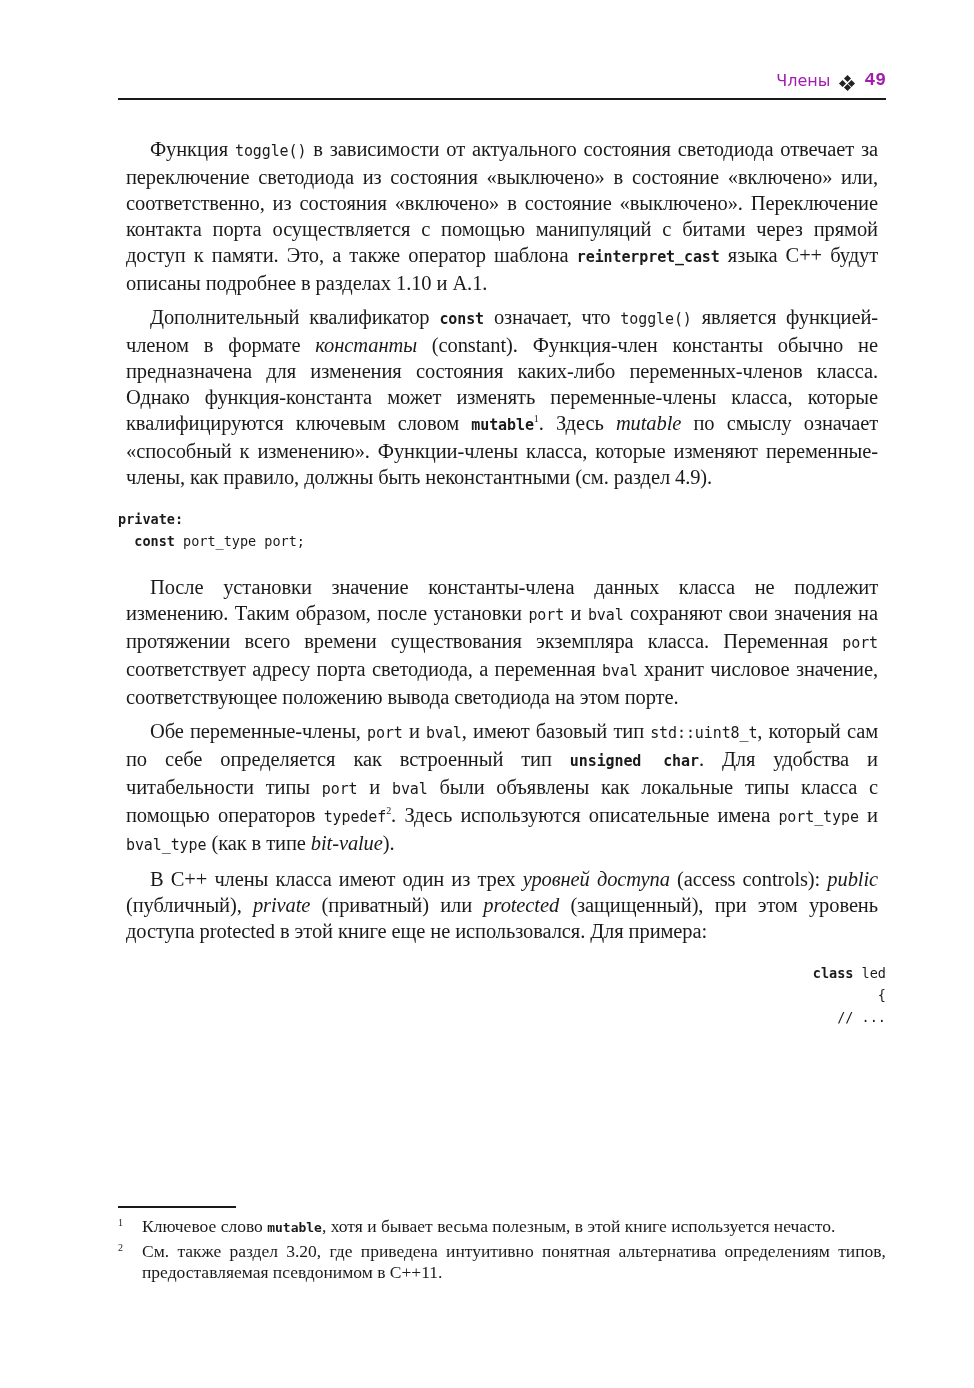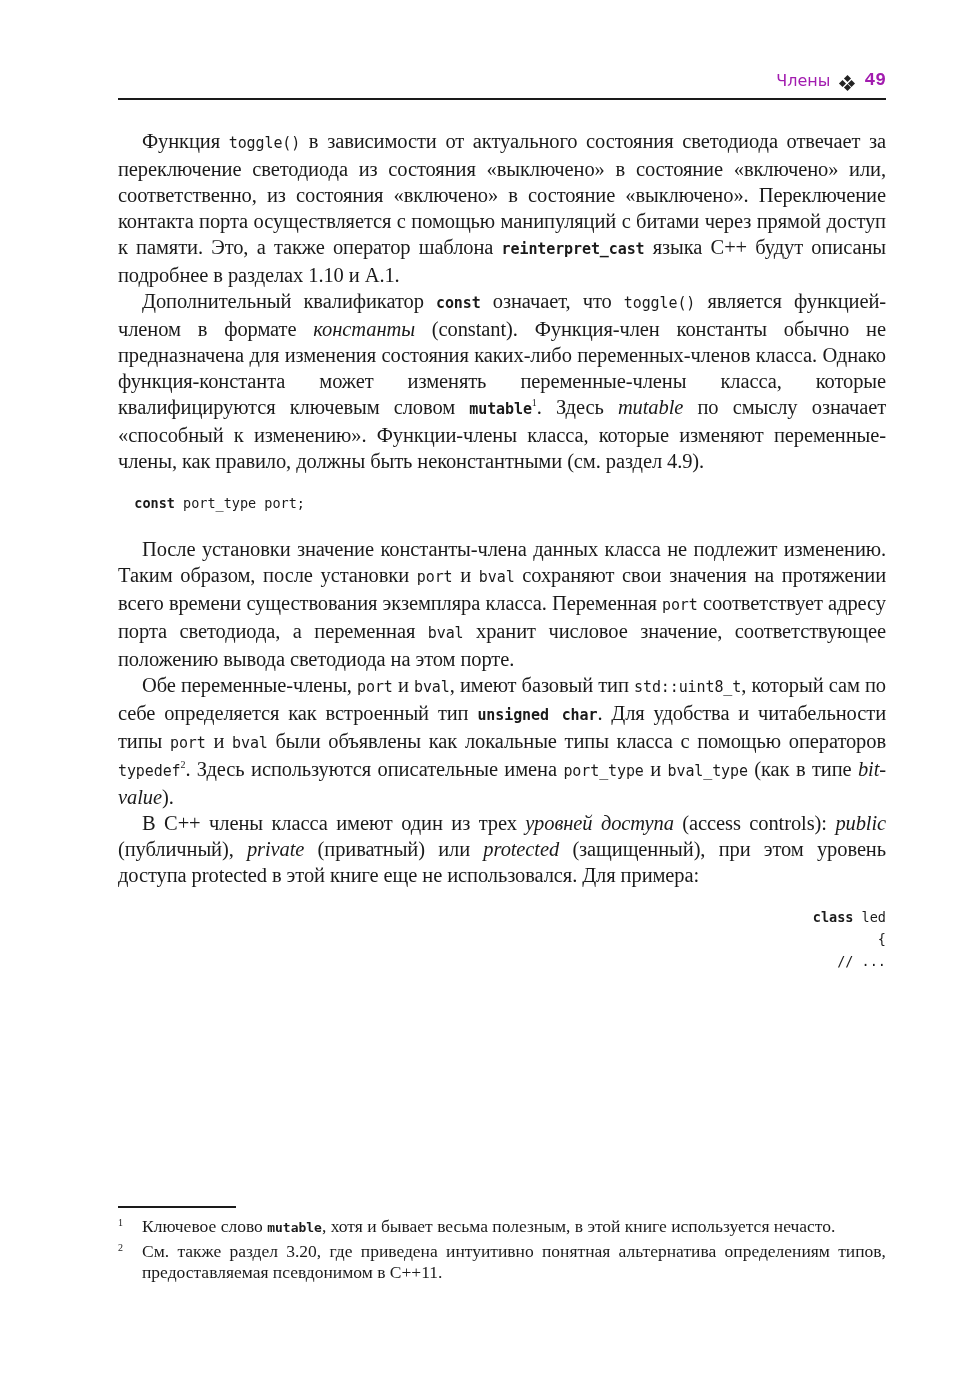--- a/index.html
+++ b/index.html
@@ -11,21 +11,21 @@
   .ornament { display: inline-block; width: 14px; height: 14px; position: relative; }
   .ornament i { position: absolute; width: 5px; height: 5px; background: #222; transform: rotate(45deg); }
   .ornament i:nth-child(1) { left: 4.5px; top: 0; }
   .ornament i:nth-child(2) { left: 0; top: 4.5px; }
   .ornament i:nth-child(3) { left: 9px; top: 4.5px; }
   .ornament i:nth-child(4) { left: 4.5px; top: 9px; }
   .page-num { font-family: Liberation Mono, monospace; font-weight: bold; font-size: 18px; }
 
   .content { position: absolute; left: 118px; top: 128px; width: 768px; }
   .para { font-family: "Liberation Serif", serif; font-size: 20.5px; line-height: 26px; text-align: justify;
-    text-indent: 24px; margin: 0; letter-spacing: -0.1px; }
+    text-indent: 24px; margin: 8px; letter-spacing: -0.1px; }
   .para .code { font-family: "DejaVu Sans Mono", monospace; font-size: 15px; }
   .para .code-b { font-family: "DejaVu Sans Mono", monospace; font-size: 15px; font-weight: bold; }
   .para .it { font-style: italic; }
   .para sup, .fn sup { font-size: 10px; vertical-align: super; line-height: 0; }
 
   .codeblock { font-family: "DejaVu Sans Mono", monospace; font-size: 13.5px; line-height: 22px; margin: 0; white-space: pre; }
   .codeblock .kw { font-weight: bold; }
   .cb1 { margin-top: 18px; margin-bottom: 22px; }
   .cb2 { margin-top: 18px; text-align: right; }
 
@@ -50,21 +50,21 @@
       </span>
     <span class="page-num">49</span>
   </div>
 </div>
 
 <div class="content">
   <div id="paras1">
       <p class="para"><span>Функция </span><span class="code">toggle()</span><span> в зависимости от актуального состояния светодиода отвечает за переключение светодиода из состояния «выключено» в состояние «включено» или, соответственно, из состояния «включено» в состояние «выключено». Переключение контакта порта осуществляется с помощью манипуляций с битами через прямой доступ к памяти. Это, а также оператор шаблона </span><span class="code-b">reinterpret_cast</span><span> языка С++ будут описаны подробнее в разделах 1.10 и А.1.</span></p>
       <p class="para"><span>Дополнительный квалификатор </span><span class="code-b">const</span><span> означает, что </span><span class="code">toggle()</span><span> является функцией-членом в формате </span><span class="it">константы</span><span> (constant). Функция-член константы обычно не предназначена для изменения состояния каких-либо переменных-членов класса. Однако функция-константа может изменять переменные-члены класса, которые квалифицируются ключевым словом </span><span class="code-b">mutable</span><sup>1</sup><span>. Здесь </span><span class="it">mutable</span><span> по смыслу означает «способный к изменению». Функции-члены класса, которые изменяют переменные-члены, как правило, должны быть неконстантными (см. раздел 4.9).</span></p>
     </div>
-  <div id="code1" class="codeblock cb1"><div><span>  </span><span class="kw">const</span><span> port_type port;</span></div></div>
+  <div id="code1" class="codeblock cb1"><div><span class="kw">private:</span></div><div><span>  </span><span class="kw">const</span><span> port_type port;</span></div></div>
   <div id="paras2">
       <p class="para"><span>После установки значение константы-члена данных класса не подлежит изменению. Таким образом, после установки </span><span class="code">port</span><span> и </span><span class="code">bval</span><span> сохраняют свои значения на протяжении всего времени существования экземпляра класса. Переменная </span><span class="code">port</span><span> соответствует адресу порта светодиода, а переменная </span><span class="code">bval</span><span> хранит числовое значение, соответствующее положению вывода светодиода на этом порте.</span></p>
       <p class="para"><span>Обе переменные-члены, </span><span class="code">port</span><span> и </span><span class="code">bval</span><span>, имеют базовый тип </span><span class="code">std::uint8_t</span><span>, который сам по себе определяется как встроенный тип </span><span class="code-b">unsigned char</span><span>. Для удобства и читабельности типы </span><span class="code">port</span><span> и </span><span class="code">bval</span><span> были объявлены как локальные типы класса с помощью операторов </span><span class="code">typedef</span><sup>2</sup><span>. Здесь используются описательные имена </span><span class="code">port_type</span><span> и </span><span class="code">bval_type</span><span> (как в типе </span><span class="it">bit-value</span><span>).</span></p>
       <p class="para"><span>В С++ члены класса имеют один из трех </span><span class="it">уровней доступа</span><span> (access controls): </span><span class="it">public</span><span> (публичный), </span><span class="it">private</span><span> (приватный) или </span><span class="it">protected</span><span> (защищенный), при этом уровень доступа protected в этой книге еще не использовался. Для примера:</span></p>
     </div>
   <div id="code2" class="codeblock cb2"><div><span class="kw">class</span><span> led</span></div><div><span>{</span></div><div><span>  // ...</span></div></div>
 </div>
 
 <div class="footnote-rule"></div>
 <div class="footnotes" id="footnotes">

